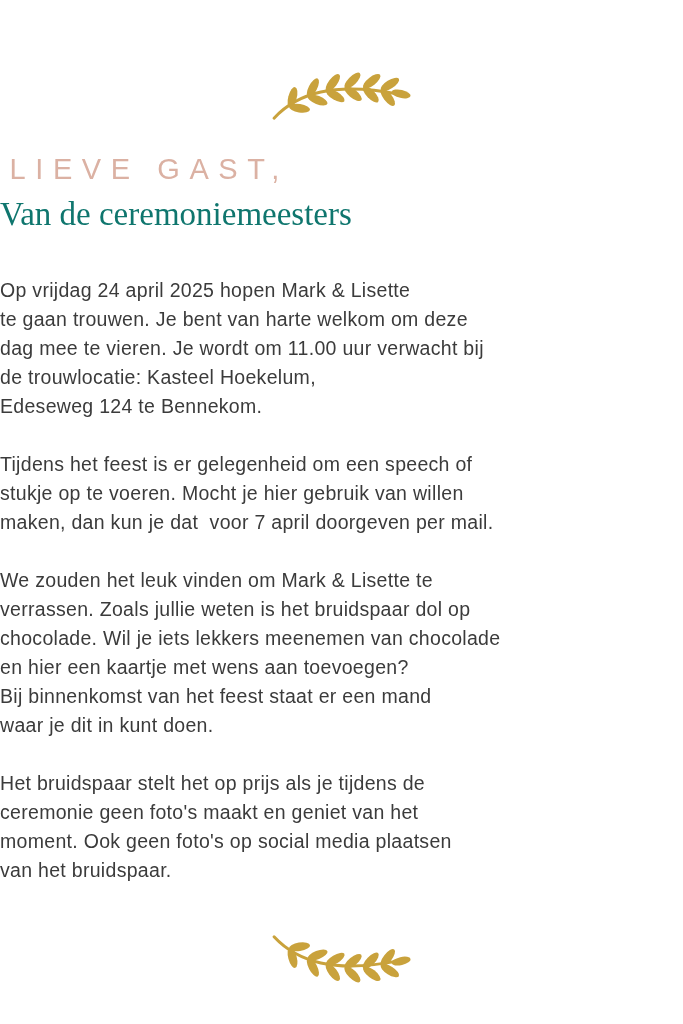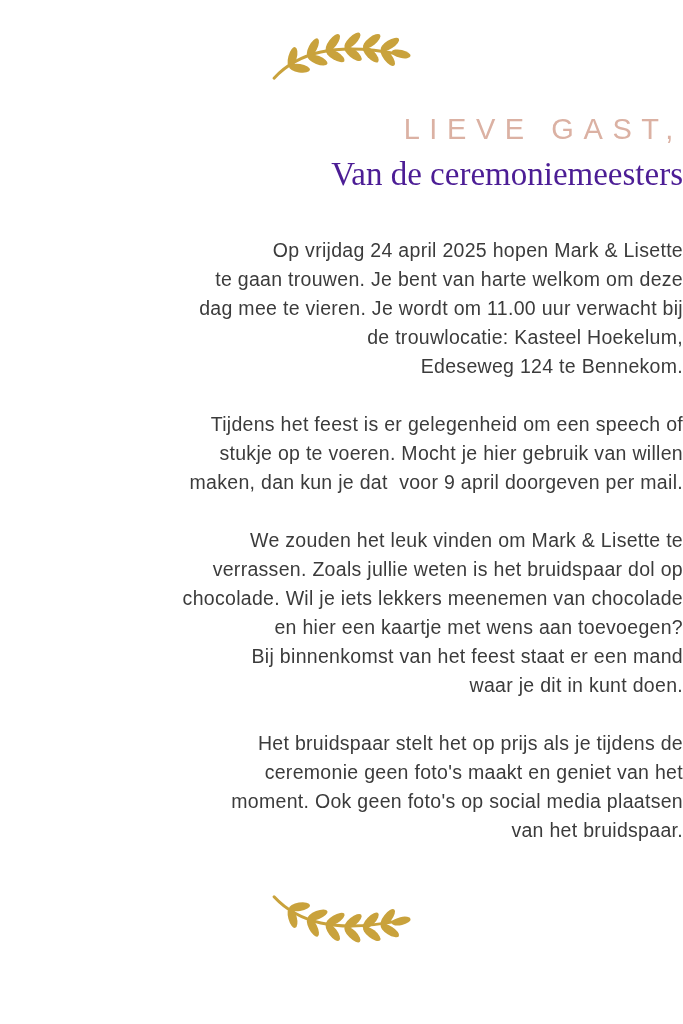--- a/index.html
+++ b/index.html
@@ -7,22 +7,22 @@
     width: 683px;
     height: 1024px;
     background: #ffffff;
     font-family: "Liberation Sans", sans-serif;
     overflow: hidden;
   }
   .card {
     width: 683px;
     height: 1024px;
     box-sizing: border-box;
-    padding-top: 28px;
-    text-align: right;
+    padding-top: 68px;
+    text-align: left;
   }
   .branch {
     width: 150px;
     height: 58px;
     margin: 0 auto;
   }
   .branch svg { display: block; width: 100%; height: 100%; }
   .branch.bottom {
     margin-top: 44px;
     transform: scaleY(-1);
@@ -35,21 +35,21 @@
     letter-spacing: 0.33em;
     text-indent: 0.33em; 
     color: #DBB1A3;
     line-height: 1.2;
   }
   .subtitle {
     margin: 8px 0 0 0;
     font-family: "Liberation Serif", serif;
     font-weight: 400;
     font-size: 33px;
-    color: #4c1d95;
+    color: #0f766e;
     line-height: 1.2;
   }
   .body-text {
     margin-top: 42px;
     font-size: 19.5px;
     line-height: 29px;
     letter-spacing: 0.3px;
     color: #3B3B3B;
   }
   .body-text p {
@@ -88,21 +88,21 @@
   <h2 class="subtitle">Van de ceremoniemeesters</h2>
 
   <div class="body-text">
     <p>Op vrijdag 24 april 2025 hopen Mark &amp; Lisette
 te gaan trouwen. Je bent van harte welkom om deze
 dag mee te vieren. Je wordt om 11.00 uur verwacht bij
 de trouwlocatie: Kasteel Hoekelum,
 Edeseweg 124 te Bennekom.</p>
     <p>Tijdens het feest is er gelegenheid om een speech of
 stukje op te voeren. Mocht je hier gebruik van willen
-maken, dan kun je dat  voor 9 april doorgeven per mail.</p>
+maken, dan kun je dat  voor 7 april doorgeven per mail.</p>
     <p>We zouden het leuk vinden om Mark &amp; Lisette te
 verrassen. Zoals jullie weten is het bruidspaar dol op
 chocolade. Wil je iets lekkers meenemen van chocolade
 en hier een kaartje met wens aan toevoegen?
 Bij binnenkomst van het feest staat er een mand
 waar je dit in kunt doen.</p>
     <p>Het bruidspaar stelt het op prijs als je tijdens de
 ceremonie geen foto's maakt en geniet van het
 moment. Ook geen foto's op social media plaatsen
 van het bruidspaar.</p>

